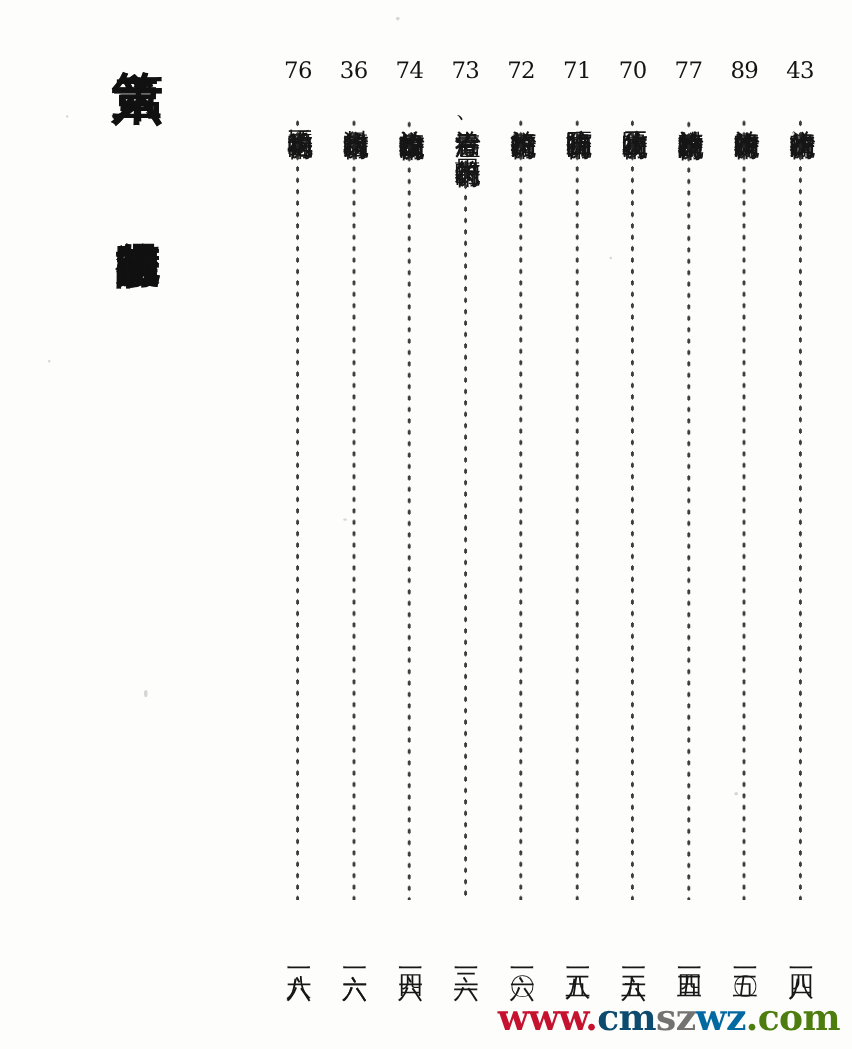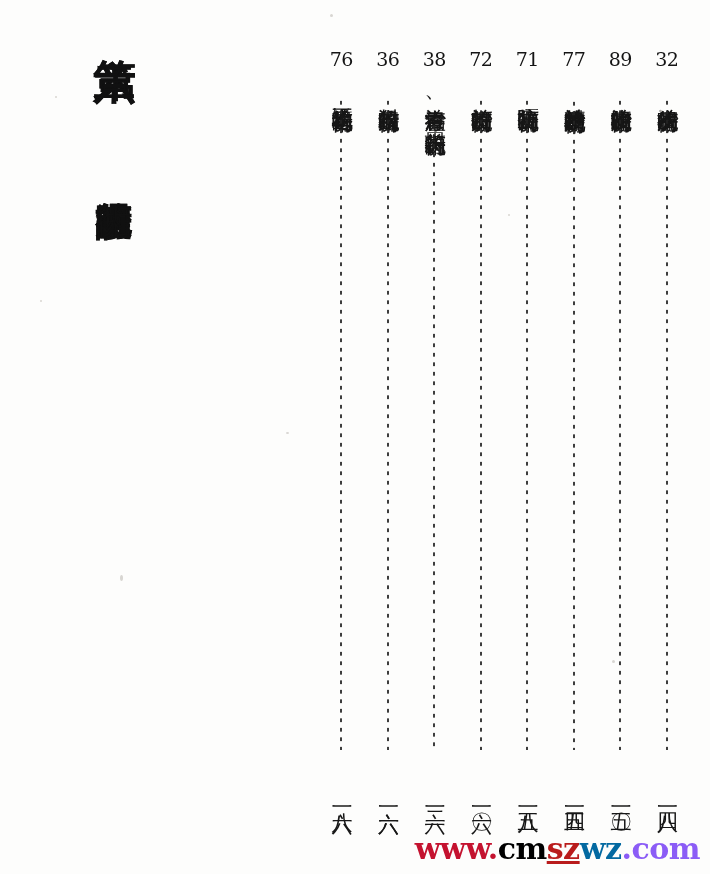--- a/index.html
+++ b/index.html
@@ -129,69 +129,81 @@
     position: absolute;
     right: 10px;
     bottom: 8px;
     font-size: 30px;
     font-weight: bold;
     font-family: "DejaVu Serif", "Liberation Serif", serif;
     letter-spacing: -0.5px;
     white-space: nowrap;
   }
   #watermark .w1 { color: #c4122f; text-align: right; }
-  #watermark .w2 { color: #000000; }
-  #watermark .w3 { color: #b91c1c; text-decoration: underline; }
+  #watermark .w2 { color: #0c4a6e; }
+  #watermark .w3 { color: #737373; }
   #watermark .w4 { color: #0369a1; }
-  #watermark .w5 { color: #8b5cf6; }
+  #watermark .w5 { color: #4d7c0f; }
 </style>
 </head>
 <body>
 
 <div id="chapter-heading">
   <div class="chap-no">第六章</div>
   <div class="chap-title">護身的符呪術</div>
 </div>
 
 <div id="toc-entries">
     <div class="toc-entry">
-      <div class="entry-number">32</div>
+      <div class="entry-number">43</div>
       <div class="entry-title">治療疾病的符呪術</div>
       <div class="leader"></div>
       <div class="entry-page">一四八</div>
     </div>
     <div class="toc-entry">
       <div class="entry-number">89</div>
       <div class="entry-title">治療腹痛的符呪術</div>
       <div class="leader"></div>
       <div class="entry-page">一五〇</div>
     </div>
     <div class="toc-entry">
       <div class="entry-number">77</div>
       <div class="entry-title">治療精神錯亂的符呪術</div>
       <div class="leader"></div>
       <div class="entry-page">一五四</div>
     </div>
     <div class="toc-entry">
+      <div class="entry-number">70</div>
+      <div class="entry-title">防止咬牙的符呪術</div>
+      <div class="leader"></div>
+      <div class="entry-page">一五六</div>
+    </div>
+    <div class="toc-entry">
       <div class="entry-number">71</div>
       <div class="entry-title">防止打嗝的符呪術</div>
       <div class="leader"></div>
       <div class="entry-page">一五八</div>
     </div>
     <div class="toc-entry">
       <div class="entry-number">72</div>
       <div class="entry-title">治療打鼾的符呪術</div>
       <div class="leader"></div>
       <div class="entry-page">一六〇</div>
     </div>
     <div class="toc-entry">
-      <div class="entry-number">38</div>
+      <div class="entry-number">73</div>
       <div class="entry-title">治療青春痘、黑斑的符呪術</div>
       <div class="leader"></div>
       <div class="entry-page">一六二</div>
+    </div>
+    <div class="toc-entry">
+      <div class="entry-number">74</div>
+      <div class="entry-title">治療蚊蟲咬傷的符呪術</div>
+      <div class="leader"></div>
+      <div class="entry-page">一六四</div>
     </div>
     <div class="toc-entry">
       <div class="entry-number">36</div>
       <div class="entry-title">封殺疳蟲的符呪術</div>
       <div class="leader"></div>
       <div class="entry-page">一六六</div>
     </div>
     <div class="toc-entry">
       <div class="entry-number">76</div>
       <div class="entry-title">矯正卷毛的符呪術</div>

